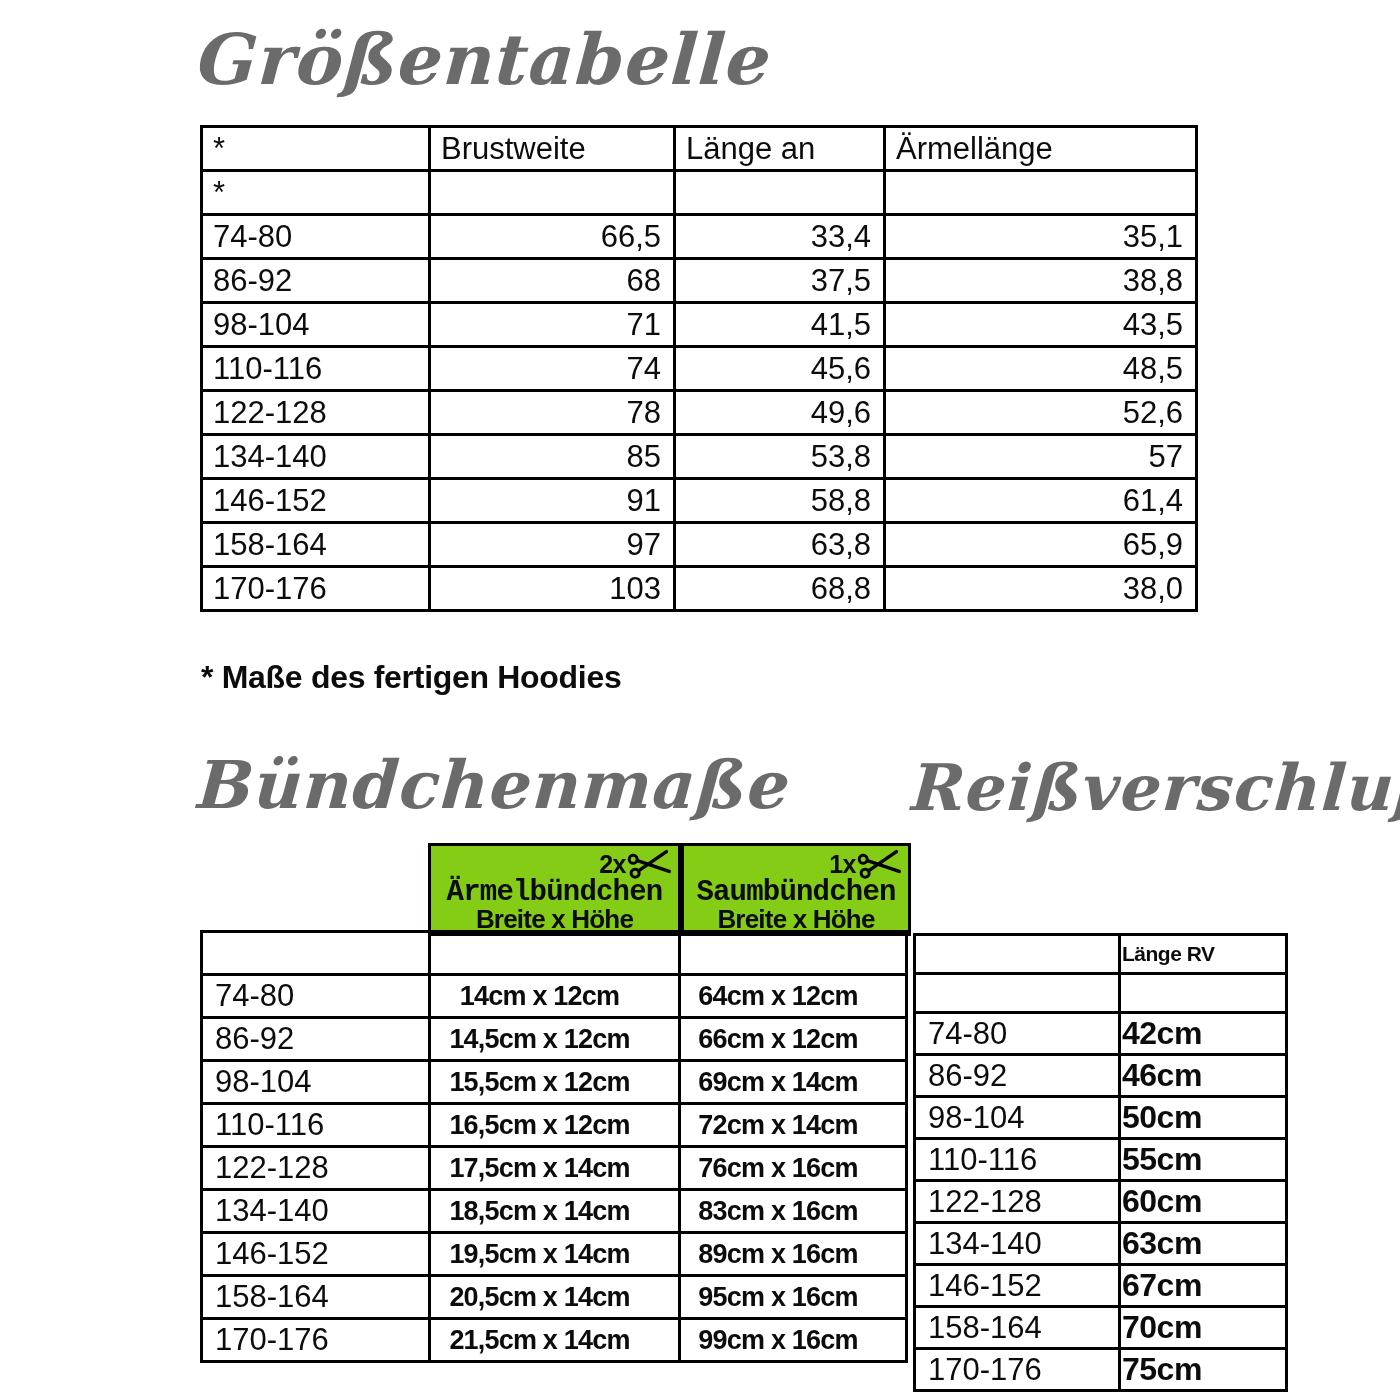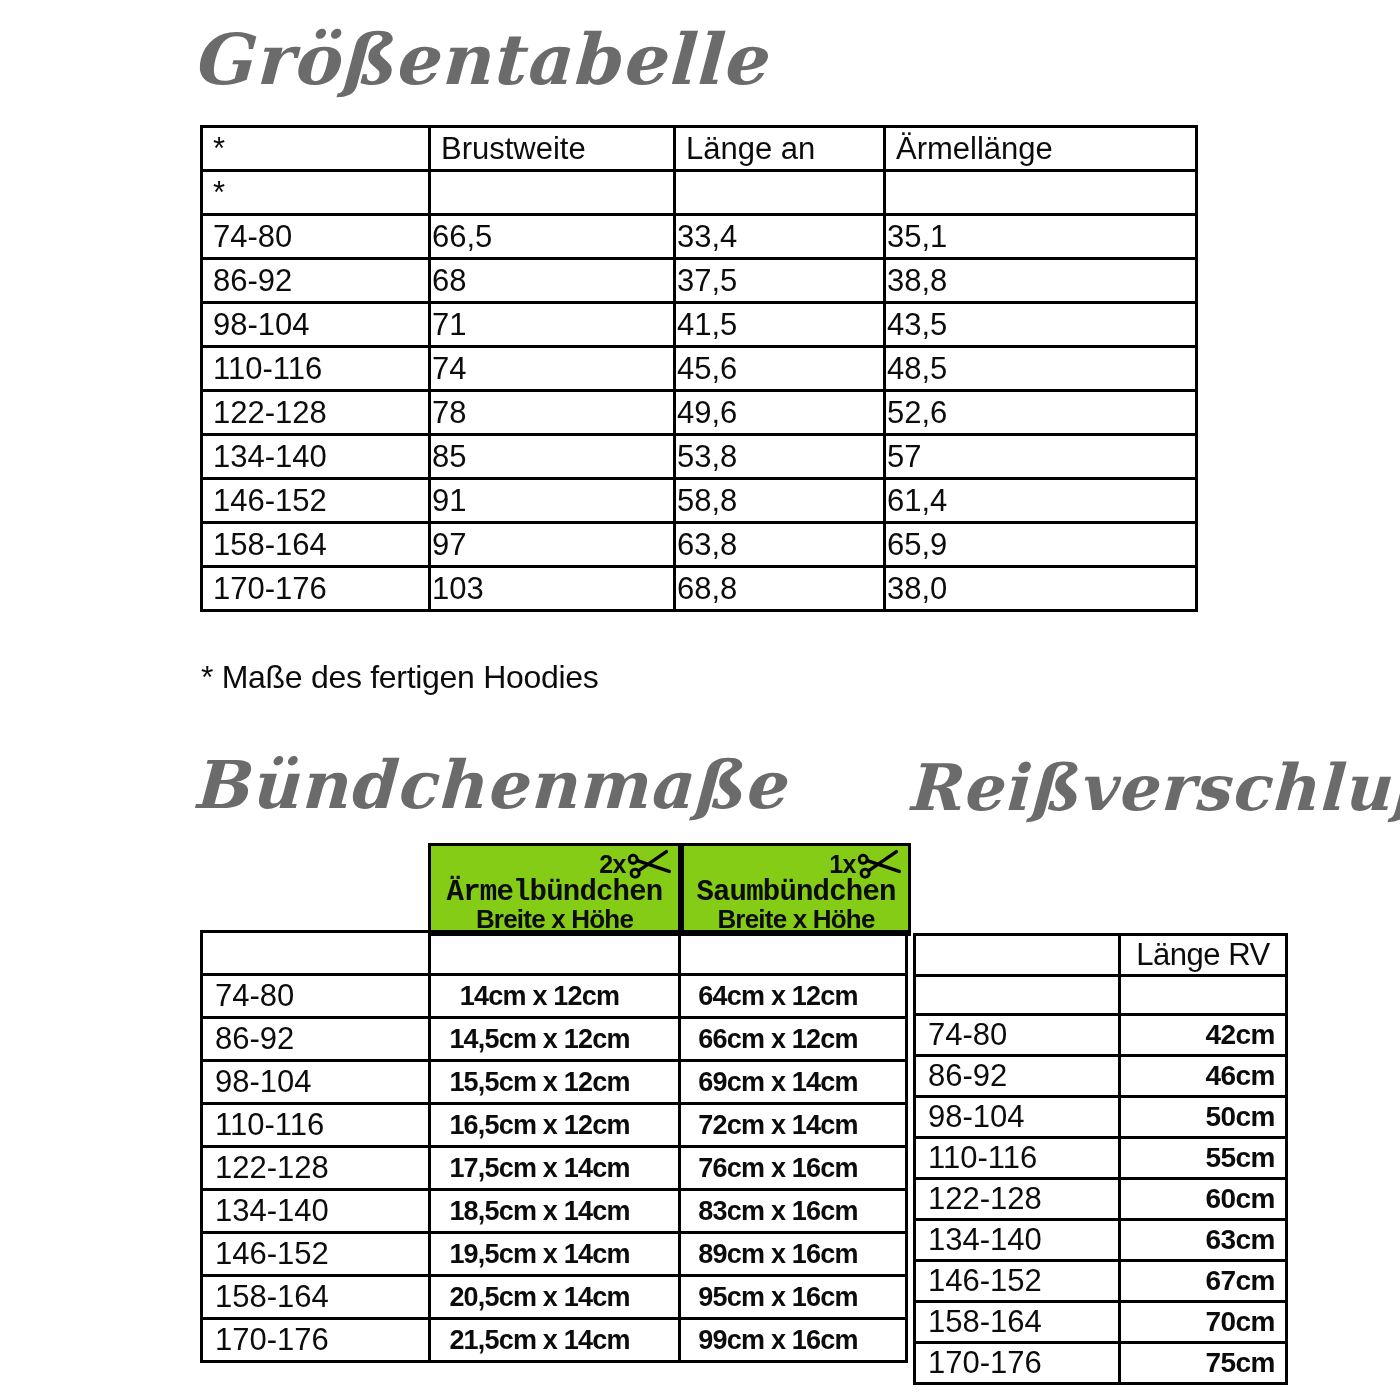--- a/index.html
+++ b/index.html
@@ -9,40 +9,40 @@
           color:#6b6b6b;letter-spacing:1px;transform:skewX(-4deg);white-space:nowrap;}
   .t1{left:198px;top:18px;font-size:70px;}
   .t2{left:198px;top:746px;font-size:66px;}
   .t3{left:912px;top:750px;font-size:64px;}
   table.grid{position:absolute;border-collapse:collapse;table-layout:fixed;}
   table.grid td{border:3px solid #000;vertical-align:middle;overflow:hidden;white-space:nowrap;}
   
   .main-grid td{font-size:31px;}
   .main-grid tr{height:44px;}
   .al{text-align:left;padding-left:10px;}
-  .ar{text-align:left;padding-right:12px;}
+  .ar{text-align:right;padding-right:12px;}
   
   .bhead{position:absolute;left:428px;top:843px;display:flex;}
   .bhcell{width:247px;border:3px solid #000;background:#84cc16;padding:0;}
   .bhcell+.bhcell{border-left:3px solid #000;width:224px;}
   .cutline{display:flex;justify-content:flex-end;align-items:center;height:32px;padding-right:6px;
            font-size:25px;font-weight:700;letter-spacing:-0.5px;margin-top:2px;}
   .cutline svg{margin-left:2px;transform:rotate(-8deg);}
   .bname{font-size:29px;font-weight:700;text-align:center;line-height:26px;letter-spacing:-0.8px;font-family:Liberation Mono, monospace;}
   .bdims{font-size:26px;font-weight:700;text-align:center;line-height:27px;letter-spacing:-0.8px;}
   
   .btable tr{height:43px;}
   .btable .size{font-size:31px;text-align:left;padding-left:12px;}
   .btable .val{font-size:27px;font-weight:700;text-align:center;padding-right:31px;letter-spacing:-0.8px;}
   
   .rtable tr{height:39px;}
-  .rtable .hdr{font-size:31px;font-weight:400;text-align:center;letter-spacing:-0.5px;}
+  .rtable .hdr{font-size:21px;font-weight:700;text-align:left;letter-spacing:-0.5px;}
   .rtable .size{font-size:31px;text-align:left;padding-left:12px;}
-  .rtable .val{font-size:28px;font-weight:700;text-align:right;padding-right:10px;letter-spacing:-0.5px;}
-  .footnote{position:absolute;left:201px;top:659px;font-size:32px;font-weight:400;letter-spacing:-0.3px;}
+  .rtable .val{font-size:32px;font-weight:700;padding-right:10px;letter-spacing:-0.5px;}
+  .footnote{position:absolute;left:201px;top:659px;font-size:32px;font-weight:700;letter-spacing:-0.3px;}
 </style>
 </head>
 <body>
 
 <div class="canvas">
 
   <div class="script-title t1">Größentabelle</div>
 
   <table class="grid main-grid" style="left:200px;top:125px;width:995px;">
     <colgroup>

